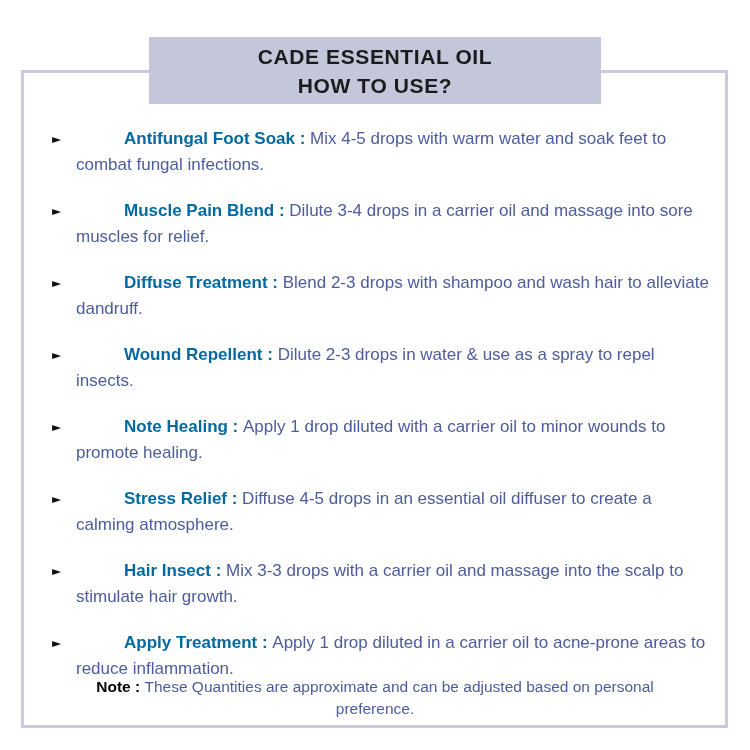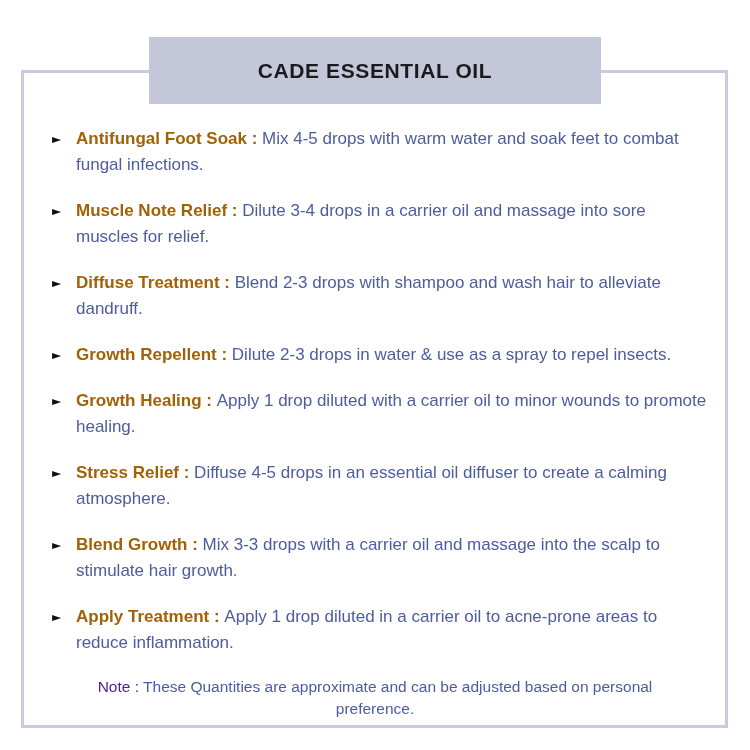--- a/index.html
+++ b/index.html
@@ -60,97 +60,99 @@
   .bullet {
     color: #121212;
     font-size: 12px;
     line-height: 26px;
     width: 24px;
     flex: 0 0 24px;
     font-family: "DejaVu Sans", sans-serif;
   }
   .item-text { flex: 1; }
   .item-title {
-    color: #a16207;
+    color: #0369a1;
     font-weight: 700;
+    margin-left: 48px;
   }
   .item-desc {
     color: #4d5c9e;
     font-weight: 400;
   }
   .note {
     position: absolute;
     left: 50%;
     transform: translateX(-50%);
     top: 676px;
     width: 600px;
     text-align: center;
     font-size: 15.5px;
     line-height: 22px;
     z-index: 3;
   }
-  .note-label { color: #4c1d95; font-weight: 400; }
+  .note-label { color: #000000; font-weight: 700; }
   .note-text  { color: #4d5c9e; }
 </style>
 </head>
 <body>
 
 <div class="frame"></div>
 
 <div class="header-band">
   <div class="line">CADE ESSENTIAL OIL</div>
+  <div class="line">HOW TO USE?</div>
 </div>
 
 <div class="usage-list">
   <div class="usage-item">
     <span class="bullet">►</span>
     <span class="item-text">
       <span class="item-title">Antifungal Foot Soak : </span><span class="item-desc">Mix 4-5 drops with warm water and soak feet to combat fungal infections.</span>
     </span>
   </div>
 
   <div class="usage-item">
     <span class="bullet">►</span>
     <span class="item-text">
-      <span class="item-title">Muscle Note Relief : </span><span class="item-desc">Dilute 3-4 drops in a carrier oil and massage into sore muscles for relief.</span>
+      <span class="item-title">Muscle Pain Blend : </span><span class="item-desc">Dilute 3-4 drops in a carrier oil and massage into sore muscles for relief.</span>
     </span>
   </div>
 
   <div class="usage-item">
     <span class="bullet">►</span>
     <span class="item-text">
       <span class="item-title">Diffuse Treatment : </span><span class="item-desc">Blend 2-3 drops with shampoo and wash hair to alleviate dandruff.</span>
     </span>
   </div>
 
   <div class="usage-item">
     <span class="bullet">►</span>
     <span class="item-text">
-      <span class="item-title">Growth Repellent : </span><span class="item-desc">Dilute 2-3 drops in water &amp; use as a spray to repel insects.</span>
+      <span class="item-title">Wound Repellent : </span><span class="item-desc">Dilute 2-3 drops in water &amp; use as a spray to repel insects.</span>
     </span>
   </div>
 
   <div class="usage-item">
     <span class="bullet">►</span>
     <span class="item-text">
-      <span class="item-title">Growth Healing : </span><span class="item-desc">Apply 1 drop diluted with a carrier oil to minor wounds to promote healing.</span>
+      <span class="item-title">Note Healing : </span><span class="item-desc">Apply 1 drop diluted with a carrier oil to minor wounds to promote healing.</span>
     </span>
   </div>
 
   <div class="usage-item">
     <span class="bullet">►</span>
     <span class="item-text">
       <span class="item-title">Stress Relief : </span><span class="item-desc">Diffuse 4-5 drops in an essential oil diffuser to create a calming atmosphere.</span>
     </span>
   </div>
 
   <div class="usage-item">
     <span class="bullet">►</span>
     <span class="item-text">
-      <span class="item-title">Blend Growth : </span><span class="item-desc">Mix 3-3 drops with a carrier oil and massage into the scalp to stimulate hair growth.</span>
+      <span class="item-title">Hair Insect : </span><span class="item-desc">Mix 3-3 drops with a carrier oil and massage into the scalp to stimulate hair growth.</span>
     </span>
   </div>
 
   <div class="usage-item">
     <span class="bullet">►</span>
     <span class="item-text">
       <span class="item-title">Apply Treatment : </span><span class="item-desc">Apply 1 drop diluted in a carrier oil to acne-prone areas to reduce inflammation.</span>
     </span>
   </div>
 </div>

